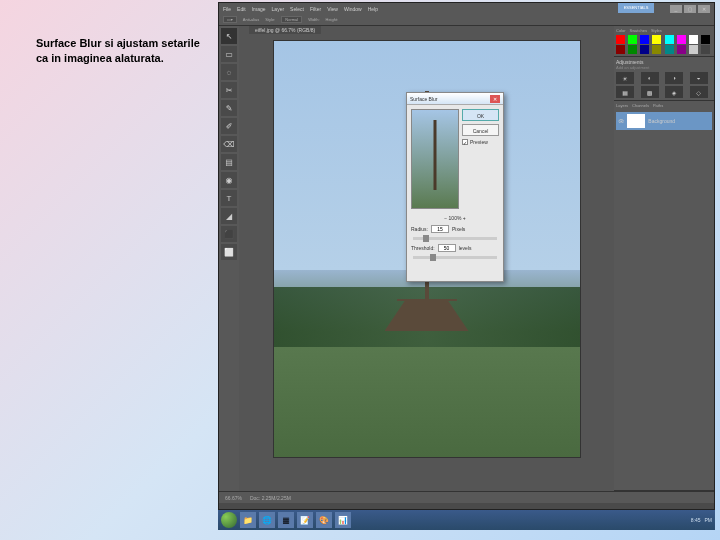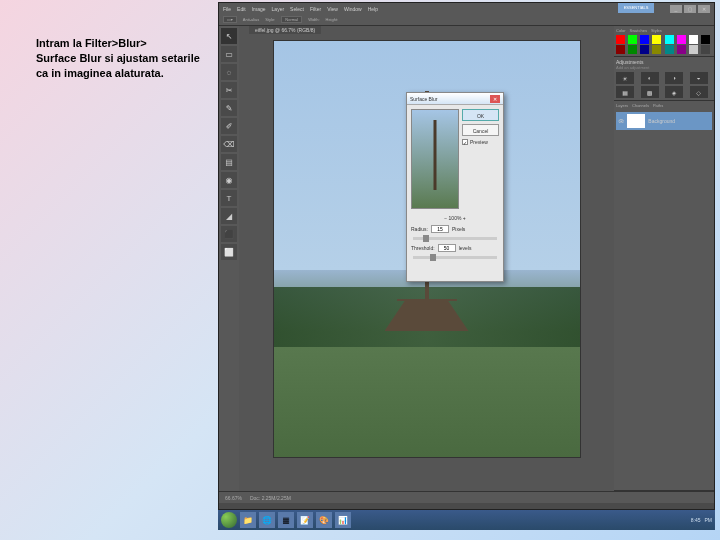--- a/index.html
+++ b/index.html
@@ -313,21 +313,20 @@
   align-items: center;
   gap: 4px;
   font-size: 5px;
   color: #cde;
 }
 </style>
 </head>
 <body>
 
 <div class="instruction">
-  <div>Intram la Filter&gt;Blur&gt;</div>
   <div>Surface Blur si ajustam setarile ca in imaginea alaturata.</div>
 </div>
 
 <div class="ps-window">
   <div class="menubar">
     <span>File</span>
     <span>Edit</span>
     <span>Image</span>
     <span>Layer</span>
     <span>Select</span>

